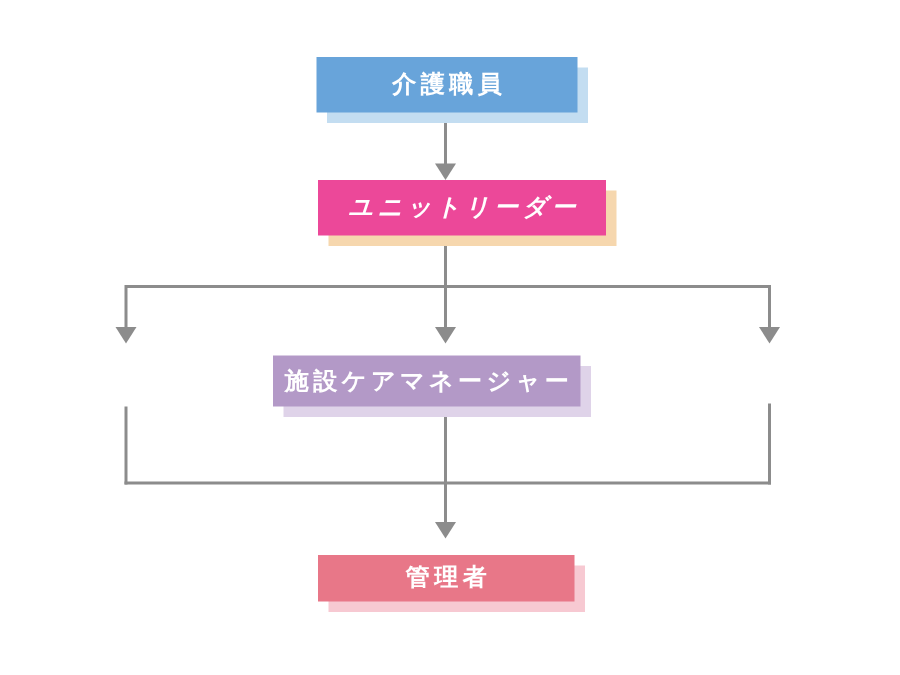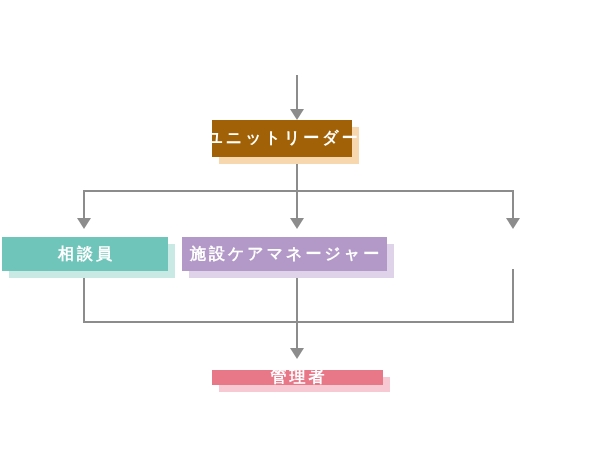--- a/index.html
+++ b/index.html
@@ -22,25 +22,25 @@
     align-items: center;
     justify-content: center;
     color: #ffffff;
     font-weight: bold;
     font-size: 16px;
     letter-spacing: 3px;
     text-indent: 3px;
     white-space: nowrap;
   }
   .node-care-staff            { left:211px; top:38px;  width:174px; height:37px; background:#68A4DA; box-shadow:7px 7px 0 #C3DDF1; }
-  .node-unit-leader           { left:212px; top:120px; width:140px; height:37px; background:#a16207; box-shadow:7px 7px 0 #F6D7AE; }
+  .node-unit-leader           { left:212px; top:120px; width:192px; height:37px; background:#ec4899; box-shadow:7px 7px 0 #F6D7AE;font-style:italic; }
   .node-counselor             { left:2px;   top:237px; width:166px; height:34px; background:#70C5BB; box-shadow:7px 7px 0 #C8E9E4; }
   .node-facility-care-manager { left:182px; top:237px; width:205px; height:34px; background:#B399C7; box-shadow:7px 7px 0 #DFD3E9; }
   .node-floor-chief           { left:427px; top:237px; width:163px; height:32px; background:#6B6BAD; box-shadow:7px 7px 0 #C6C6DF; }
-  .node-manager               { left:212px; top:370px; width:171px; height:15px; background:#E87788; box-shadow:7px 7px 0 #F7C9D2; }
+  .node-manager               { left:212px; top:370px; width:171px; height:31px; background:#E87788; box-shadow:7px 7px 0 #F7C9D2; }
 </style>
 </head>
 <body>
 
 <div class="canvas">
 
   <svg class="connectors" viewBox="0 0 600 450" xmlns="http://www.w3.org/2000/svg">
     <g stroke="#8C8C8C" stroke-width="2" fill="none">
 
       <line x1="297" y1="75" x2="297" y2="110"></line>
@@ -58,28 +58,28 @@
     </g>
     <g fill="#8C8C8C" stroke="none">
       <polygon points="290,109 304,109 297,120"></polygon>
       <polygon points="77,218 91,218 84,229"></polygon>
       <polygon points="290,218 304,218 297,229"></polygon>
       <polygon points="506,218 520,218 513,229"></polygon>
       <polygon points="290,348 304,348 297,359"></polygon>
     </g>
   </svg>
 
+  <div class="node node-care-staff">
+    <span>介護職員</span>
+  </div>
 
   <div class="node node-unit-leader">
     <span>ユニットリーダー</span>
   </div>
 
-  <div class="node node-counselor">
-    <span>相談員</span>
-  </div>
 
   <div class="node node-facility-care-manager">
     <span>施設ケアマネージャー</span>
   </div>
 
 
   <div class="node node-manager">
     <span>管理者</span>
   </div>
 

